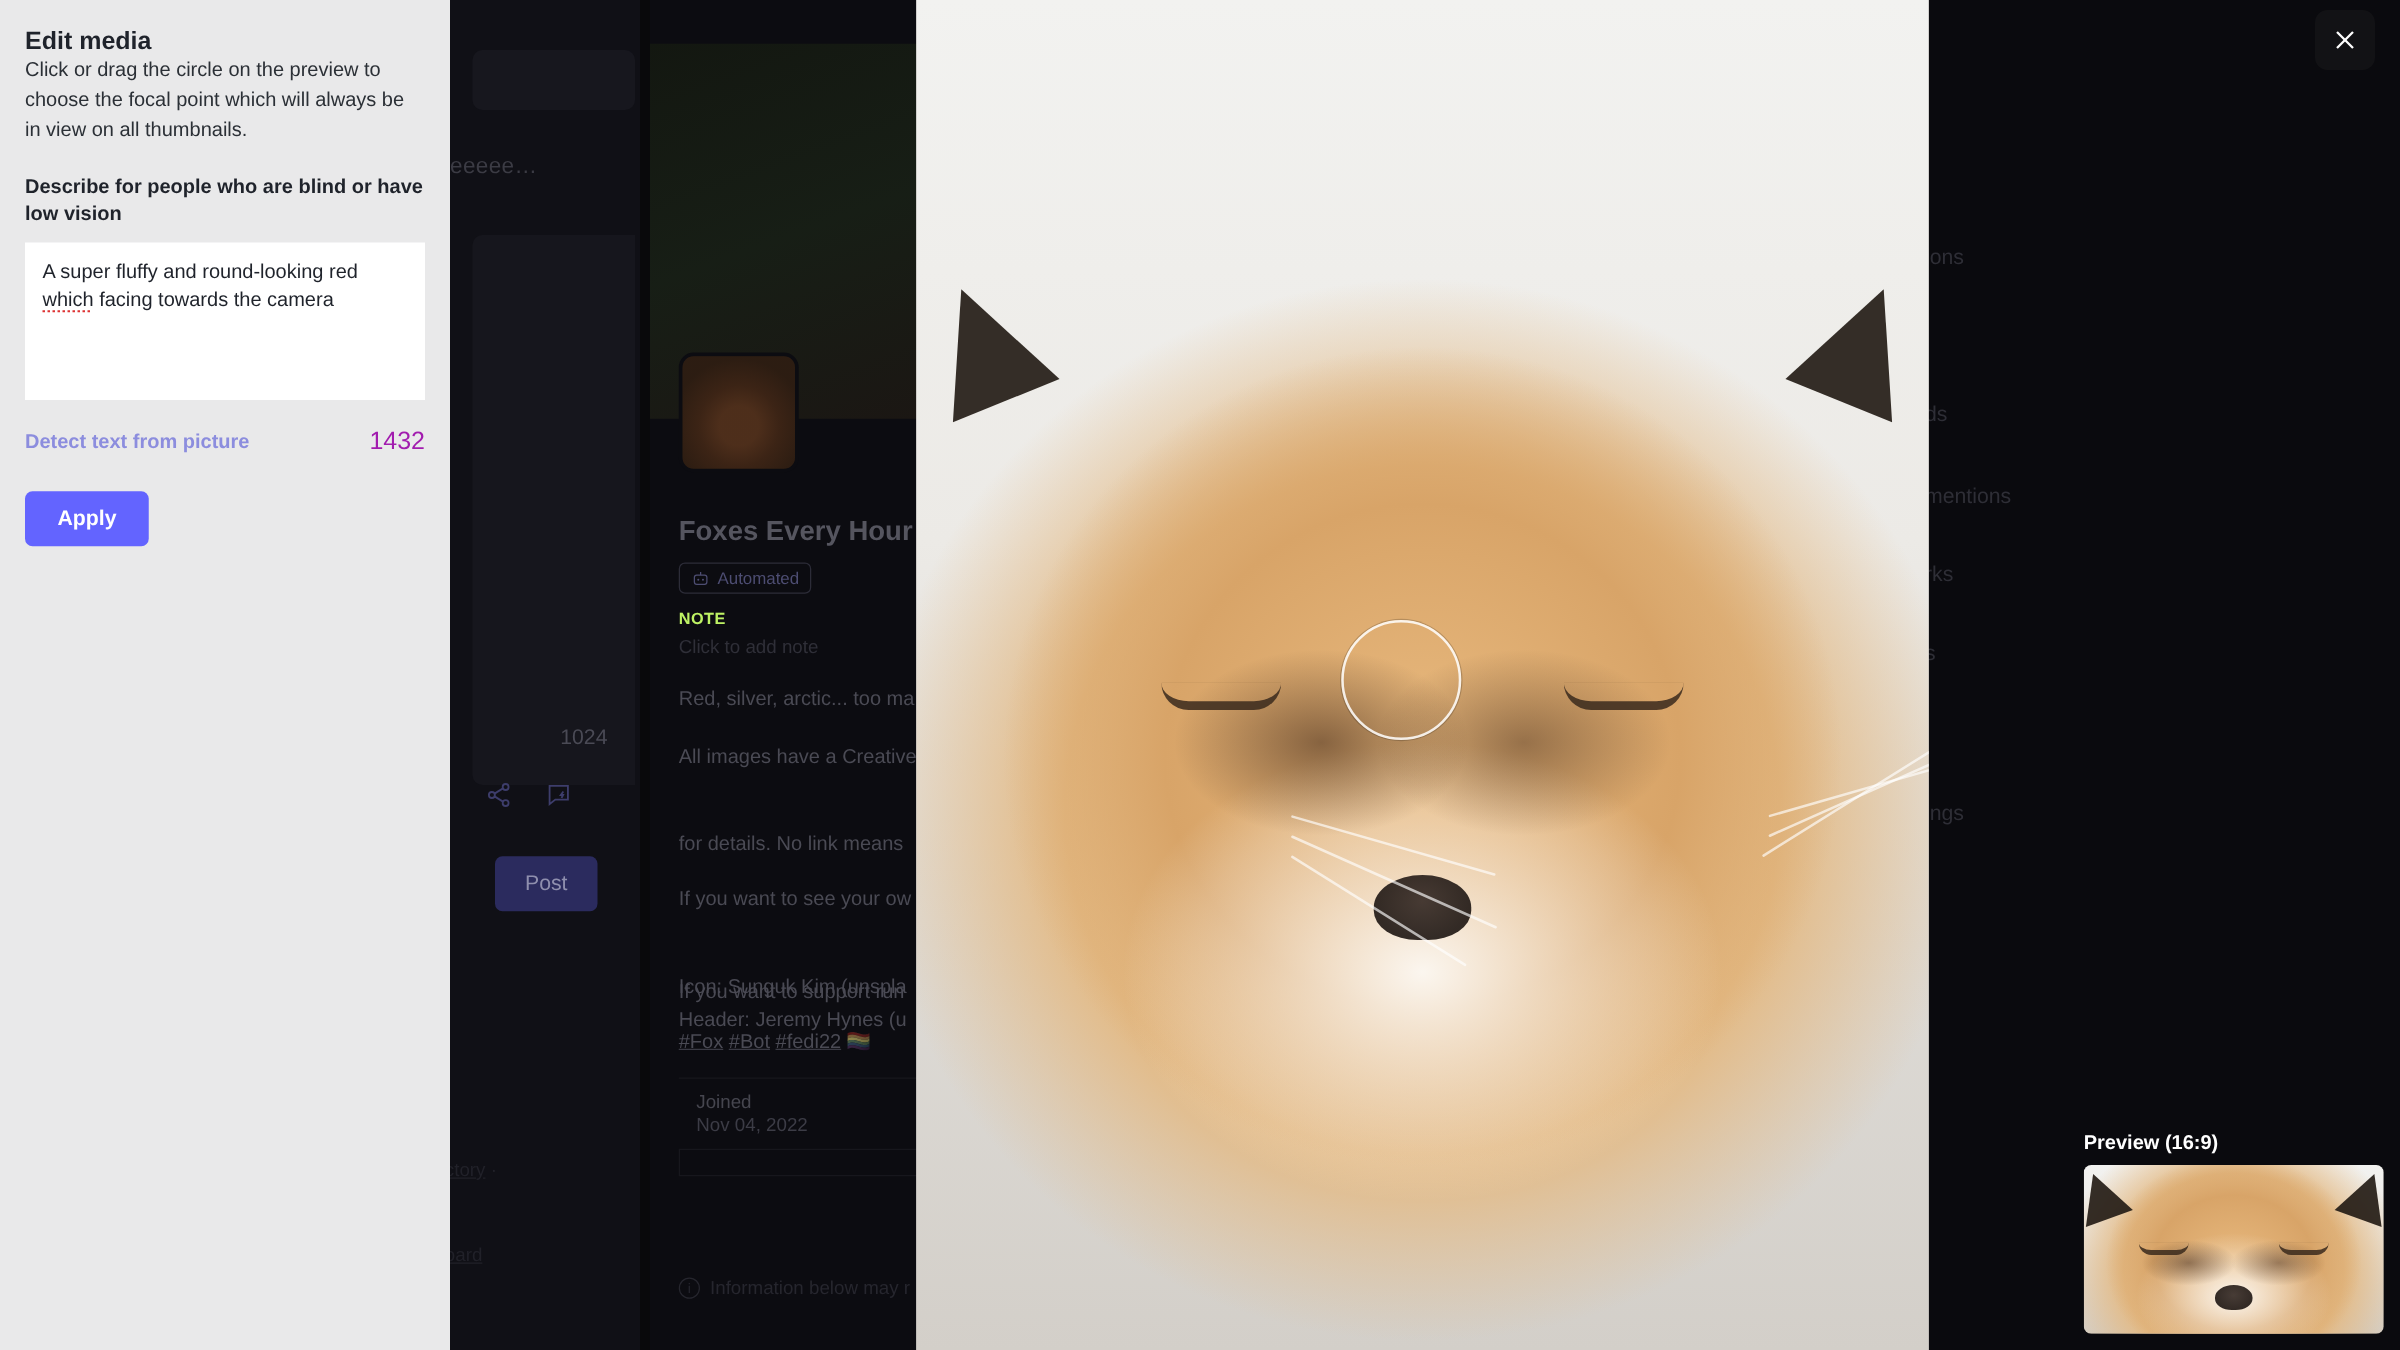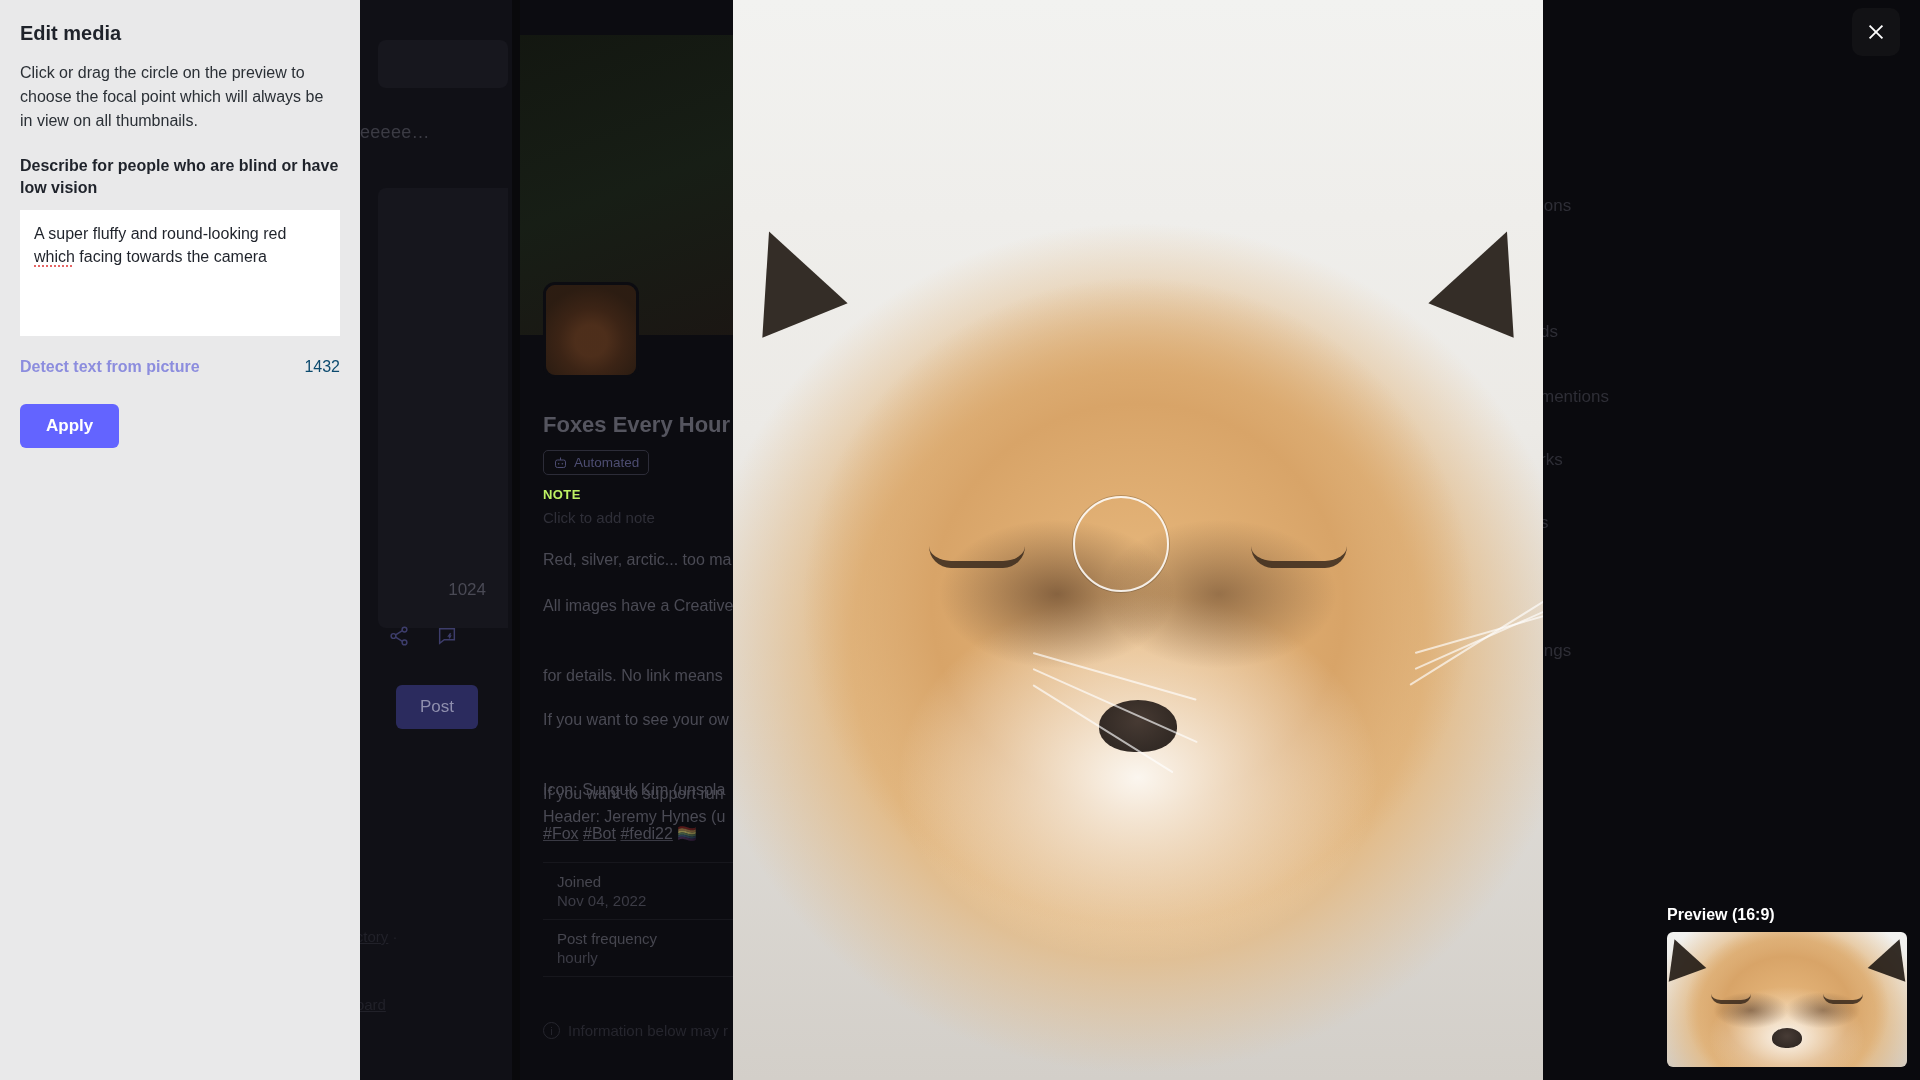--- a/index.html
+++ b/index.html
@@ -176,36 +176,36 @@
     position:absolute; left: 340px; top: 496px; width: 96px; height: 96px;
     border-radius: 50%; border: 2px solid rgba(255,255,255,.85);
     box-shadow: 0 0 0 1px rgba(0,0,0,.18);
   }
 
   
   .panel {
     position:absolute; left:0; top:0; width: 360px; height:1080px;
     background:#e9e9ea; padding: 22px 20px;
   }
-  .panel h1 { font-size: 20px; color:#1f232b; margin-bottom: 16px; }
+  .panel h1 { font-size: 20px; color:#1f232b; margin-bottom: 0; }
   .panel .desc { font-size: 16px; color:#2b3036; line-height:1.5; margin-bottom: 22px; }
   .panel h2 { font-size: 16px; color:#1f232b; line-height:1.35; margin-bottom: 12px; }
   .alt-box {
     width: 100%; height: 126px; background:#fff; border:none; resize:none;
     padding: 12px 14px; font-size: 16px; color:#1f232b;
     line-height:1.45; font-family:"Liberation Sans", sans-serif;
   }
   .alt-text { position:relative; }
   .sp { text-decoration: underline; text-decoration-style: dotted; text-decoration-color:#d33; text-underline-offset:3px; }
   .panel-row {
     display:flex; justify-content:space-between; align-items:center;
     margin-top: 22px;
   }
   .detect-link { font-size: 16px; color:#8c8dde; text-decoration:none;font-weight:bold; }
-  .counter { font-size: 16px; color:#0c4a6e; }
+  .counter { font-size: 20px; color:#a21caf; }
   .apply-btn {
     margin-top: 28px; background:#6364ff; color:#fff; border:none;
     border-radius: 6px; padding: 12px 26px; font-size: 17px; font-weight:600;
     font-family:"Liberation Sans", sans-serif;
   }
 
   
   .preview-wrap { position:absolute; left:1667px; top:906px; width:240px; }
   .preview-label { color:#fff; font-size:16px; font-weight:bold; margin-bottom:8px; }
   .preview-thumb {
@@ -308,24 +308,20 @@
         <div class="meta-cell">
           <div class="meta-k">Joined</div>
           <div class="meta-v">Nov 04, 2022</div>
         </div>
         <div class="meta-cell b">
           <div class="meta-k">Co</div>
           <div class="meta-v"><a href="#">@k</a></div>
         </div>
       </div>
       <div class="meta-row">
-        <div class="meta-cell">
-          <div class="meta-k">Post frequency</div>
-          <div class="meta-v">hourly</div>
-        </div>
         <div class="meta-cell b"></div>
       </div>
     </div>
 
     <div class="info-note">
       <span class="ring">i</span>
       <span>Information below may r</span>
     </div>
 
     <div class="footer-links fl1">

